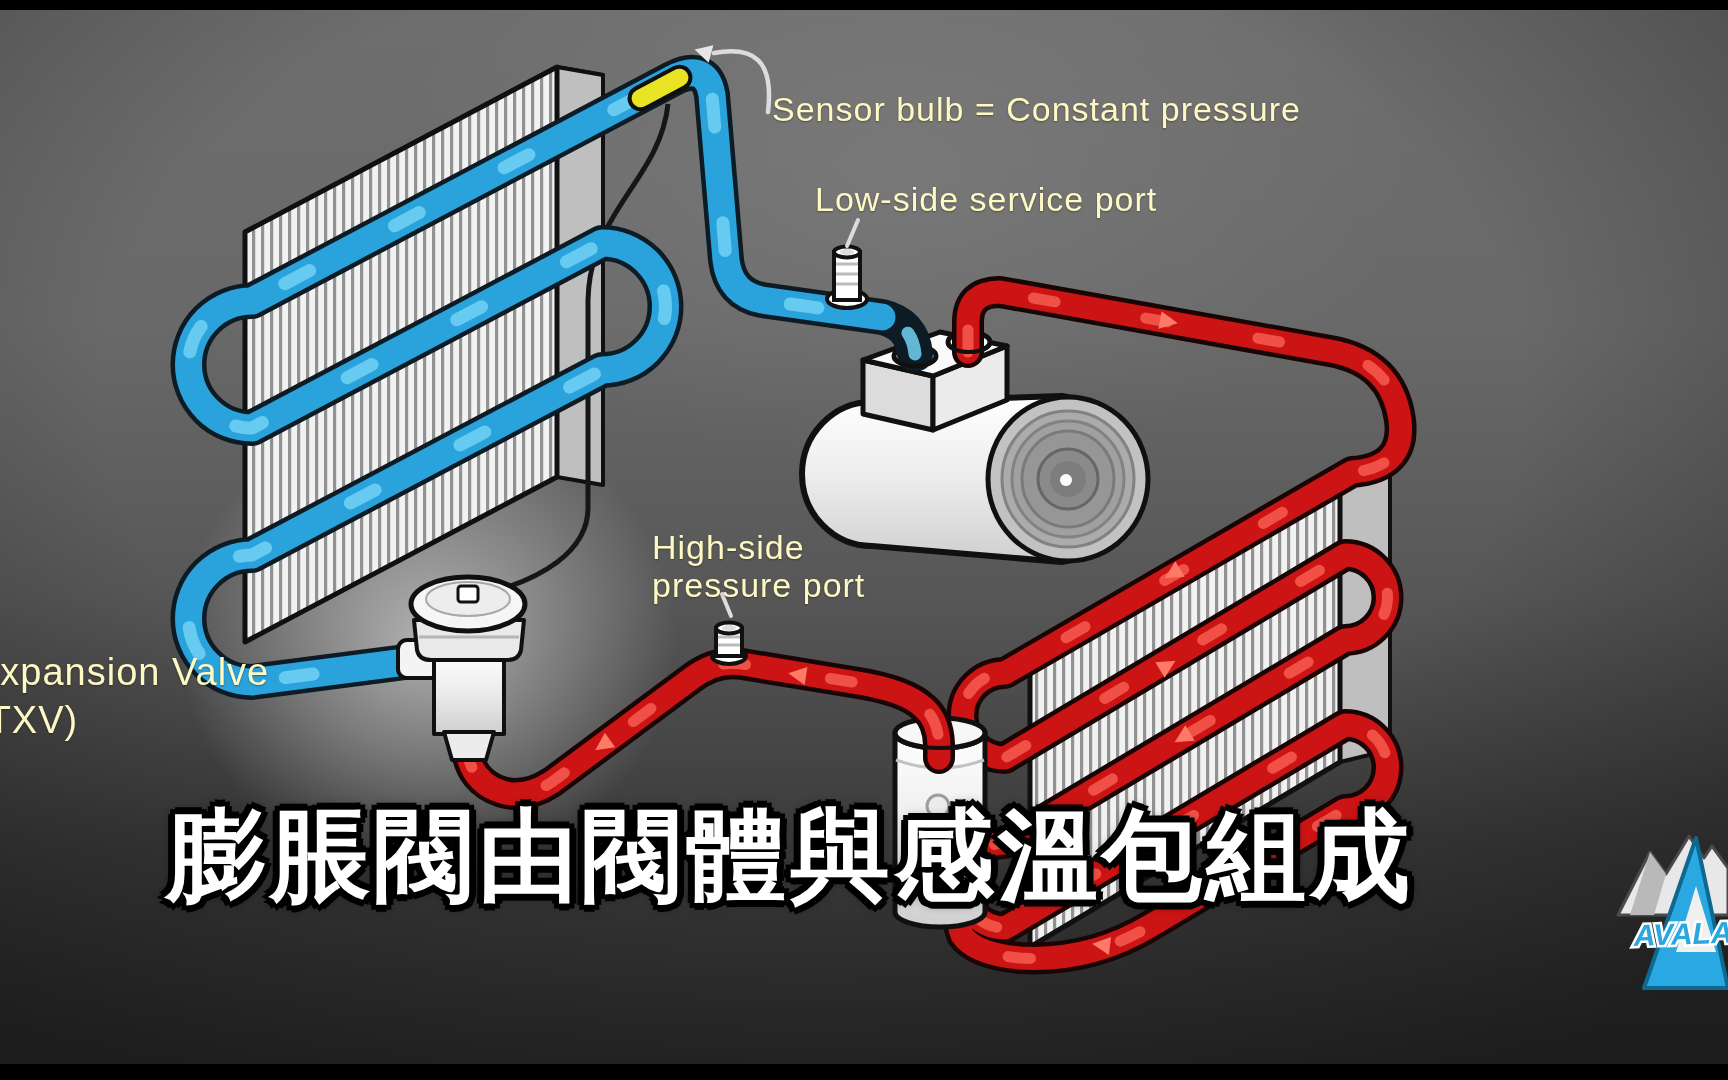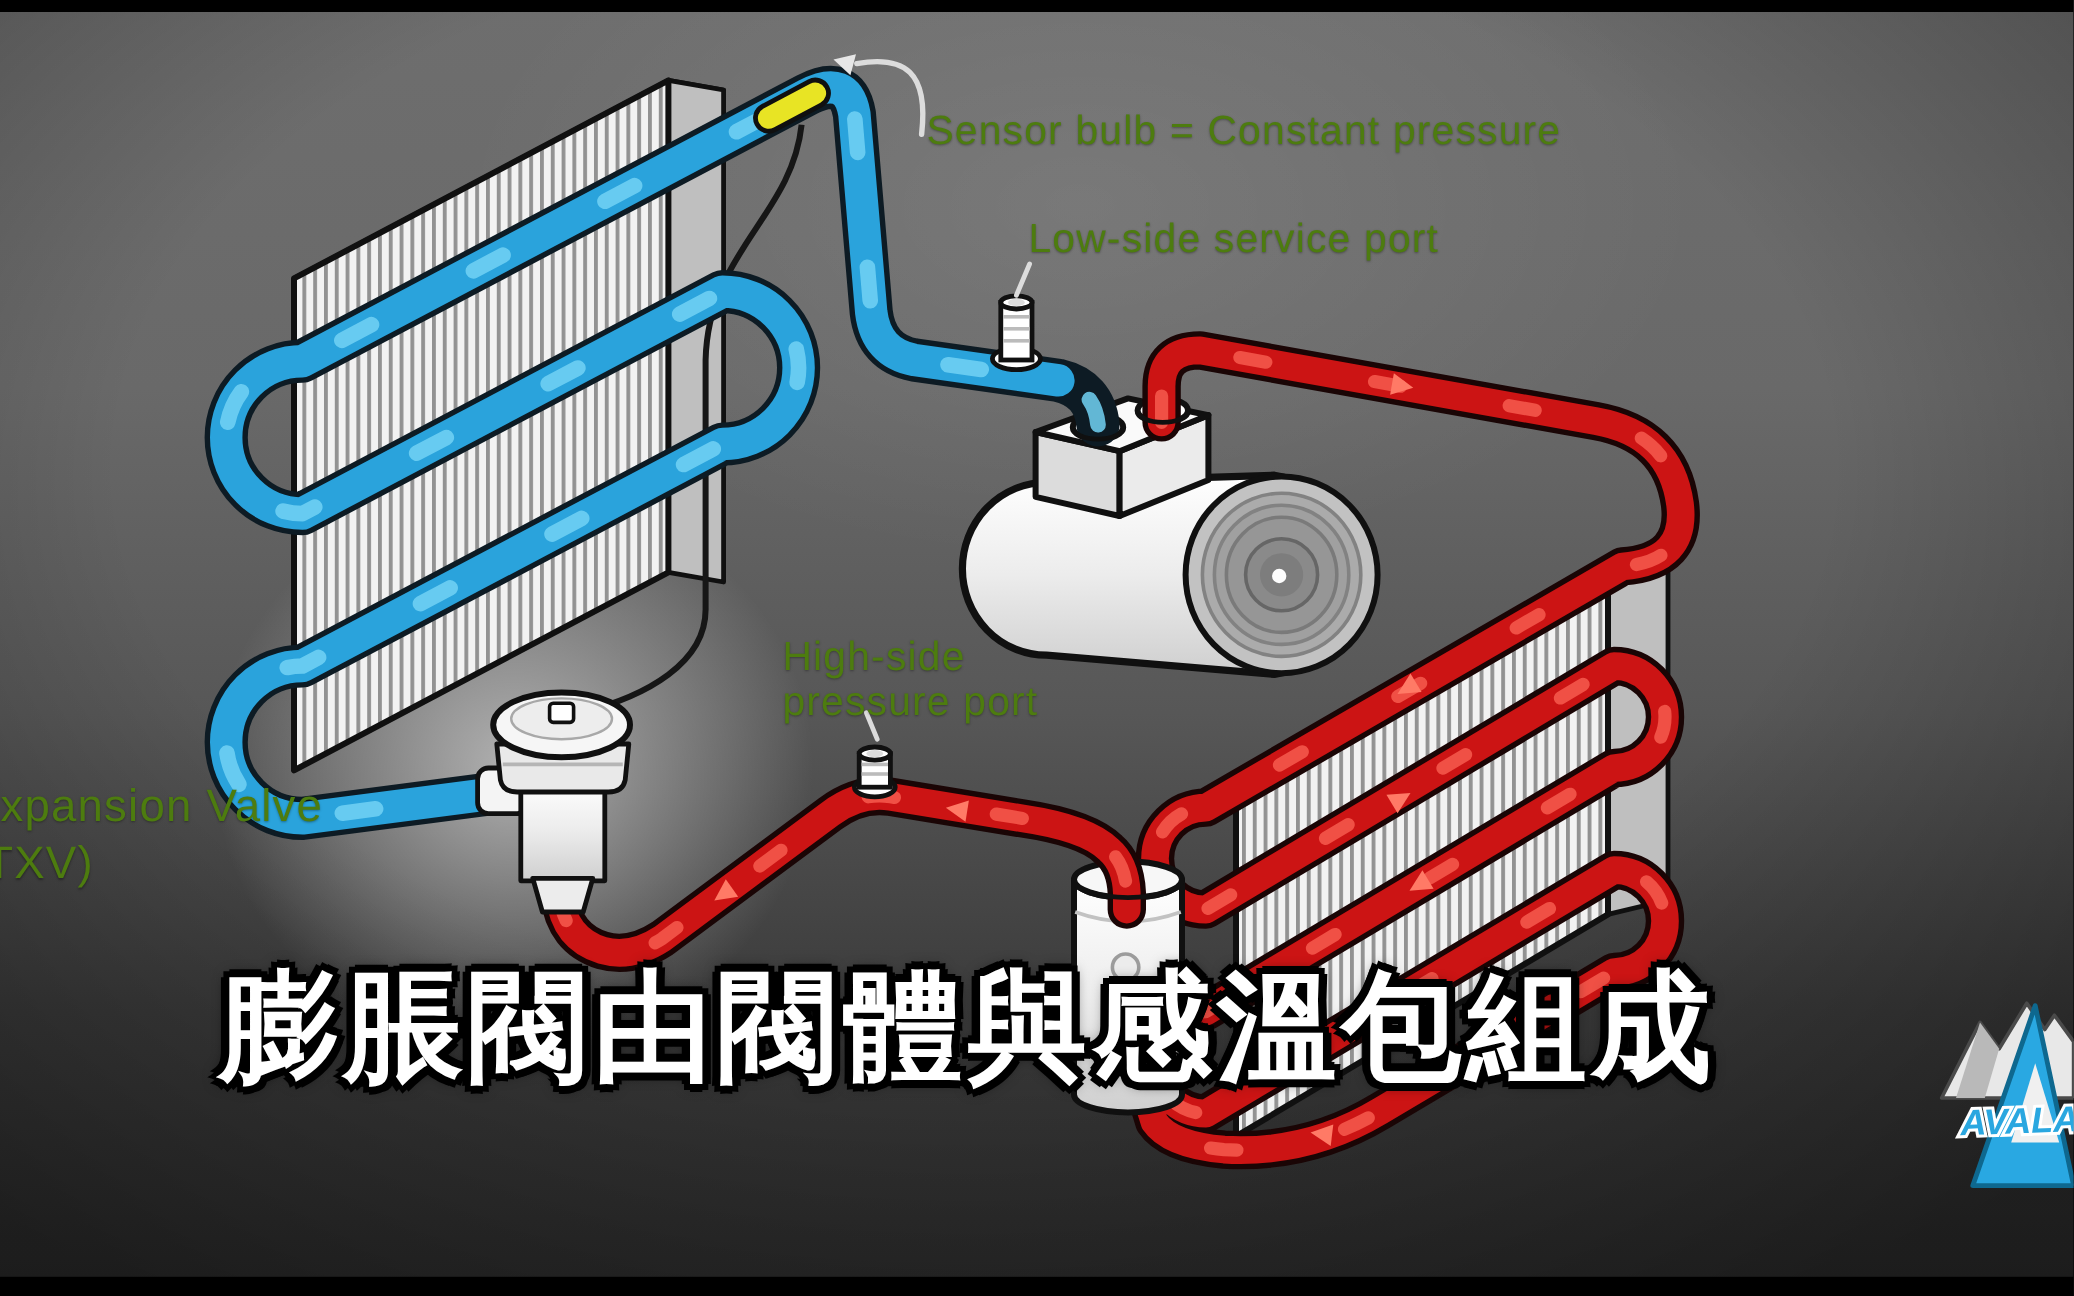--- a/index.html
+++ b/index.html
@@ -2,29 +2,29 @@
 <html><head>
 <meta charset="utf-8">
 <style>
   html,body{margin:0;padding:0;background:#000;}
   body{width:1728px;height:1080px;position:relative;overflow:hidden;
        font-family:"Liberation Sans", sans-serif;}
   #stage{position:absolute;left:0;top:0;width:1728px;height:1080px;}
   .bar{position:absolute;left:0;width:1728px;background:#000;z-index:40;}
   #bar-top{top:0;height:10px;}
   #bar-bottom{bottom:0;height:16px;}
-  .diag-label{position:absolute;color:#4d7c0f;font-size:34px;font-weight:400;
+  .diag-label{position:absolute;color:#fef9c3;font-size:34px;font-weight:400;
       letter-spacing:1px;z-index:20;white-space:nowrap;
       text-shadow:0 1px 2px rgba(0,0,0,.35);}
   #label-sensor-bulb{left:772px;top:90px;}
-  #label-low-side{left:815px;top:180px;margin-left:42px;}
+  #label-low-side{left:815px;top:180px;}
   #label-high-side{left:652px;top:528px;line-height:38px;}
   #label-expansion{left:-26px;top:648px;font-size:38px;line-height:48px;}
   #subtitle{position:absolute;left:150px;top:790px;width:1280px;z-index:30;
-      text-align:right;color:#fff;font-size:100px;font-weight:700;
+      text-align:center;color:#fff;font-size:100px;font-weight:700;
       font-family:"Liberation Serif", serif;letter-spacing:4px;white-space:nowrap;
       text-shadow:-5px -5px 0 #000,5px -5px 0 #000,-5px 5px 0 #000,5px 5px 0 #000,
       -7px 0 0 #000,7px 0 0 #000,0 -7px 0 #000,0 7px 0 #000,0 0 12px #000;}
 </style>
 </head>
 <body>
 
 <svg id="stage" viewBox="0 0 1728 1080" xmlns="http://www.w3.org/2000/svg">
   <defs>
     <linearGradient id="bgGrad" x1="0" y1="0" x2="0" y2="1">

